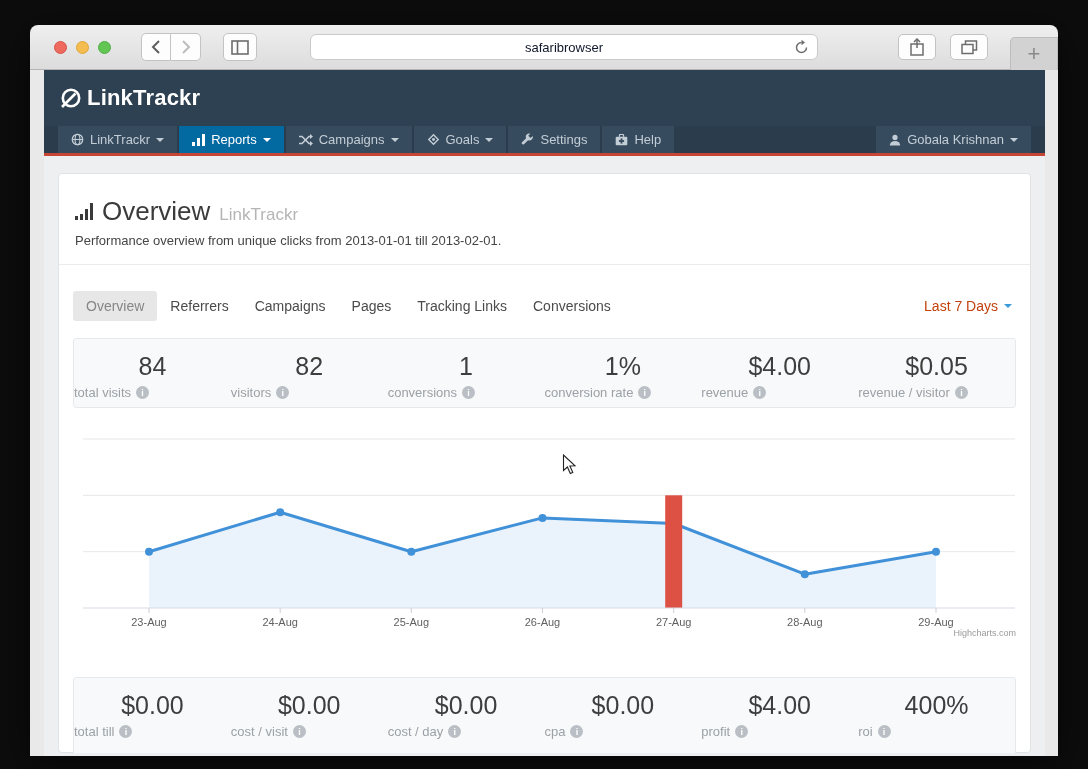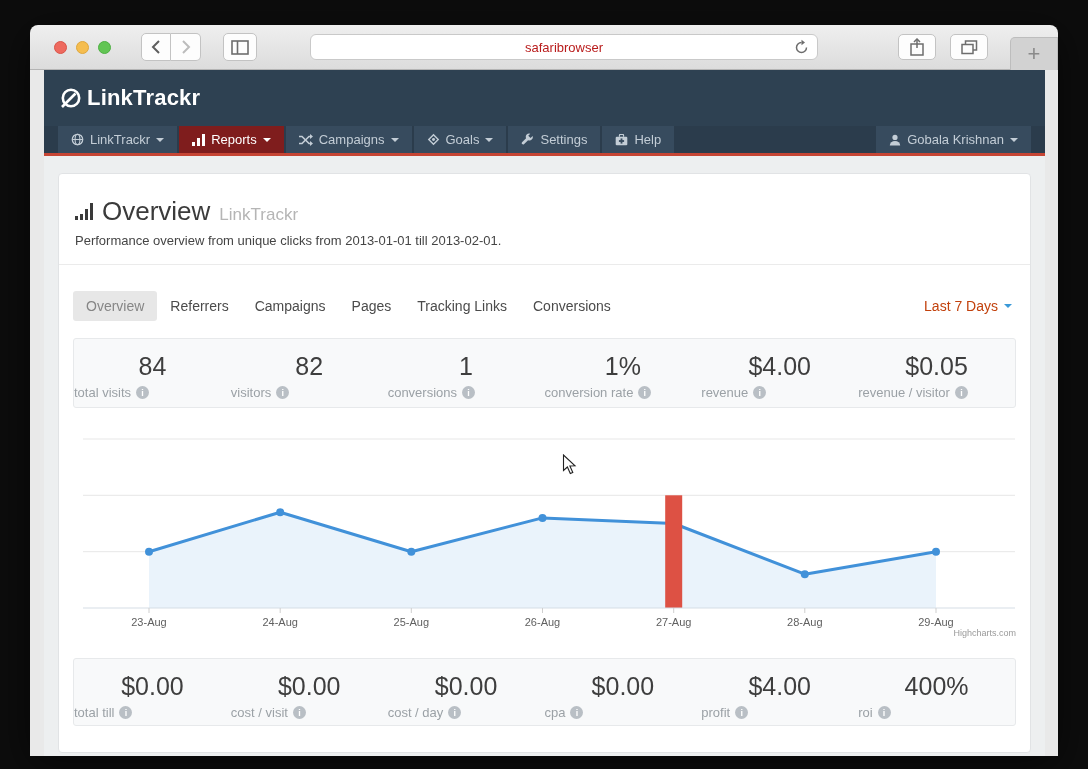--- a/index.html
+++ b/index.html
@@ -22,21 +22,21 @@
             display:flex; align-items:center; justify-content:center; color:#5e5e5e;
             font-size:17px; }
   .navbtn.back{ border-radius:5px 0 0 5px; }
   .navbtn.fwd{ border-radius:0 5px 5px 0; border-left:none; color:#b9b9b9; }
   .sidebtn { width:34px; height:28px; margin-left:22px; background:#fdfdfd;
              border:1px solid #c3c3c3; border-radius:5px; display:flex;
              align-items:center; justify-content:center; }
   .urlbar { position:absolute; left:280px; width:508px; height:26px; top:9px;
             background:#fff; border:1px solid #c9c9c9; border-radius:6px; }
   .urlbar input { width:100%; height:100%; border:none; outline:none; background:transparent;
-            text-align:center; font-size:13px; color:#b91c1c; font-family:inherit; }
+            text-align:center; font-size:13px; color:#0f172a; font-family:inherit; }
   .reload { position:absolute; right:7px; top:4px; width:17px; height:17px; }
   .chromebtn { position:absolute; top:9px; width:38px; height:26px; background:#fdfdfd;
                border:1px solid #c3c3c3; border-radius:5px; display:flex;
                align-items:center; justify-content:center; }
   .sharebtn{ right:122px; } .tabsbtn{ right:70px; }
   .newtab { position:absolute; right:0; top:12px; width:48px; height:33px;
             background:#d2d2d2; border:1px solid #bdbdbd; border-bottom:none;
             border-radius:5px 0 0 0; display:flex; align-items:center;
             justify-content:center; color:#8a8a8a; font-size:22px; font-weight:300; }
 
@@ -45,21 +45,21 @@
   .page { position:absolute; left:14px; width:1001px; top:0; bottom:0; background:#edeff0; }
 
   .masthead { height:56px; background:#2e4152; display:flex; align-items:center; padding:0 14px; }
   .logo { display:flex; align-items:center; gap:4px; color:#fff; font-size:22px;
           font-weight:bold; letter-spacing:.2px; }
 
   .mainnav { height:30px; background:#2b3c4c; display:flex; align-items:stretch; padding:0 14px;
              border-bottom:3px solid #c64534; }
   .nav-item { display:flex; align-items:center; gap:6px; padding:0 13px; margin-right:2px;
               background:#374b5e; color:#c3cdd6; font-size:13px; cursor:default; }
-  .nav-item.active { background:#7f1d1d; color:#fff; }
+  .nav-item.active { background:#0369a1; color:#fff; }
   .nav-item .nicon { display:flex; }
   .nav-item.user { margin-left:auto; margin-right:0; }
   .caret { width:0; height:0; border:4px solid transparent; border-top-color:currentColor;
            margin-top:4px; }
 
   .pagebody { height:597px; padding:17px 14px 0; overflow:hidden; }
   .card { background:#fff; border:1px solid #e1e3e5; border-radius:4px; height:100%; }
   .card-head { padding:22px 16px 16px; border-bottom:1px solid #ebebeb; }
   .title-row { display:flex; align-items:baseline; gap:9px; }
   .title-bars { display:flex; align-items:flex-end; gap:2px; height:17px; }
@@ -70,21 +70,21 @@
 
   .tabs { display:flex; align-items:center; margin:26px 14px 0; height:30px; }
   .tab { padding:7px 13px; font-size:14px; color:#4b4b4b; border-radius:3px; cursor:pointer; }
   .tab.active { background:#e7e7e7; color:#868686; }
   .range { margin-left:auto; margin-right:4px; font-size:14px; color:#c2410c;
            display:flex; align-items:center; gap:6px; cursor:pointer; }
   .range .caret { border-top-color:#3a99d8; margin-top:3px; }
 
   .panel { display:flex; margin:17px 14px 0; background:#f8f9fa;
            border:1px solid #e7e9eb; border-radius:3px; }
-  .panel.bottom { margin-top:3px; height:68px; }
+  .panel.bottom { margin-top:22px; height:80px; }
   .panel.top { height:70px; }
   .stat { flex:1; text-align:center; padding-top:13px; }
   .stat-value { font-size:25px; color:#3e3e3e; }
   .stat-label { font-size:13px; color:#9ba1a6; margin-top:4px;
                 display:flex; align-items:center; justify-content:flex-start; gap:5px; }
   .info { width:13px; height:13px; border-radius:50%; background:#b9bfc5; color:#fff;
           font-size:9px; font-weight:bold; display:inline-flex; align-items:center;
           justify-content:center; font-style:normal; cursor:pointer; }
   .info::after { content:"i"; }
 

